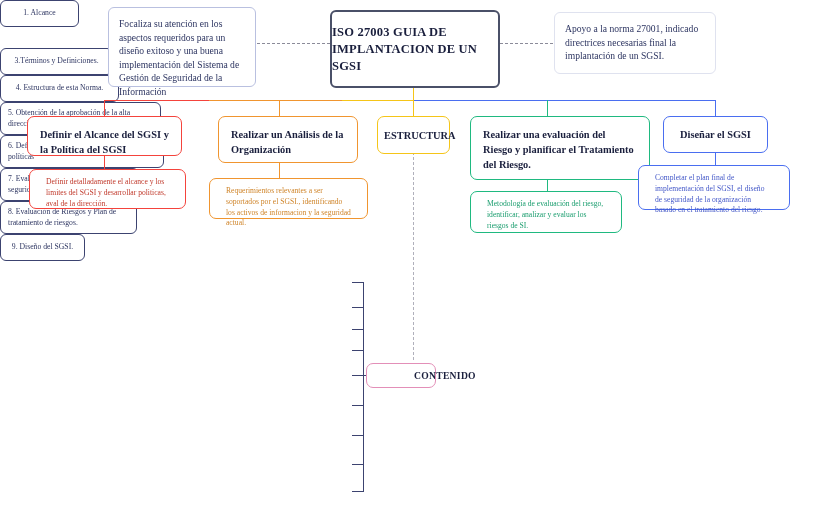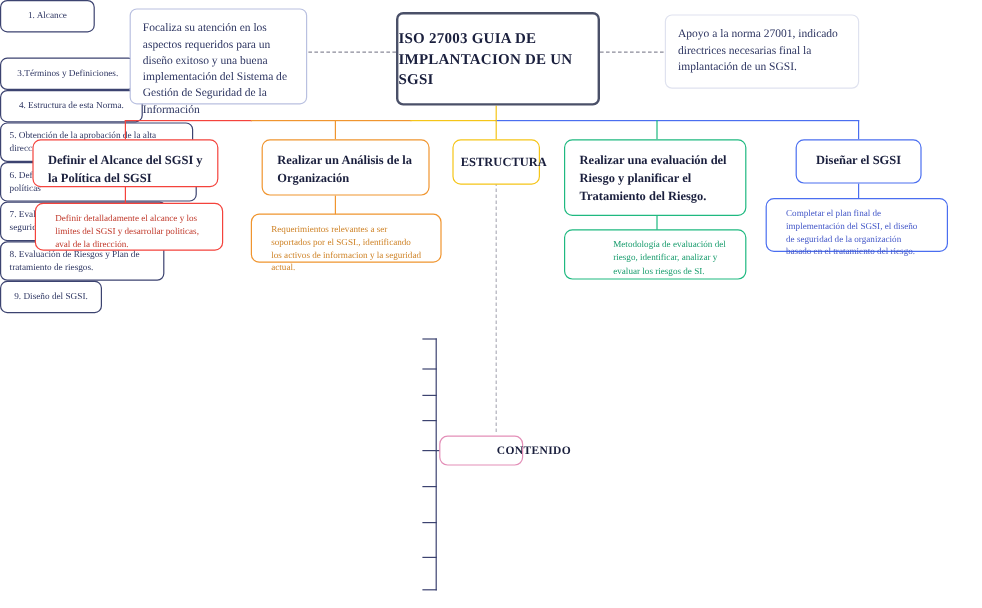--- a/index.html
+++ b/index.html
@@ -199,25 +199,25 @@
     <span class="txt">Realizar un Análisis de la Organización</span>
   </div>
   <div class="node note" style="left:209px; top:178px; width:159px; height:41px; border-color:#f0952f;">
     <span class="txt" style="color:#cf8429;">Requerimientos relevantes a ser soportados por el SGSI., identificando los activos de informacion y la seguridad actual.</span>
   </div>
 
   <div class="node head center" style="left:377px; top:116px; width:73px; height:26px; border-color:#f5c518; padding:18px 6px; align-items:center;">
     <span class="txt">ESTRUCTURA</span>
   </div>
 
-  <div class="node head" style="left:470px; top:116px; width:152px; height:64px; border-color:#1fb980;">
+  <div class="node head" style="left:470px; top:116px; width:180px; height:64px; border-color:#1fb980;">
     <span class="txt">Realizar una evaluación del Riesgo y planificar el Tratamiento del Riesgo.</span>
   </div>
   <div class="node note" style="left:470px; top:191px; width:152px; height:42px; border-color:#1fb980;">
-    <span class="txt" style="color:#1a9d6e;margin-left:24px;">Metodología de evaluación del riesgo, identificar, analizar y evaluar los riesgos de SI.</span>
+    <span class="txt" style="color:#1a9d6e;">Metodología de evaluación del riesgo, identificar, analizar y evaluar los riesgos de SI.</span>
   </div>
 
   <div class="node head center" style="left:663px; top:116px; width:105px; height:37px; border-color:#4a6ef0; align-items:center;">
     <span class="txt">Diseñar el SGSI</span>
   </div>
   <div class="node note" style="left:638px; top:165px; width:152px; height:45px; border-color:#4a6ef0;">
     <span class="txt" style="color:#4458c8;">Completar el plan final de implementación del SGSI, el diseño de seguridad de la organización basado en el tratamiento del riesgo.</span>
   </div>
 
   <div class="spine" style="left:363px; top:282px; height:210px;"></div>

